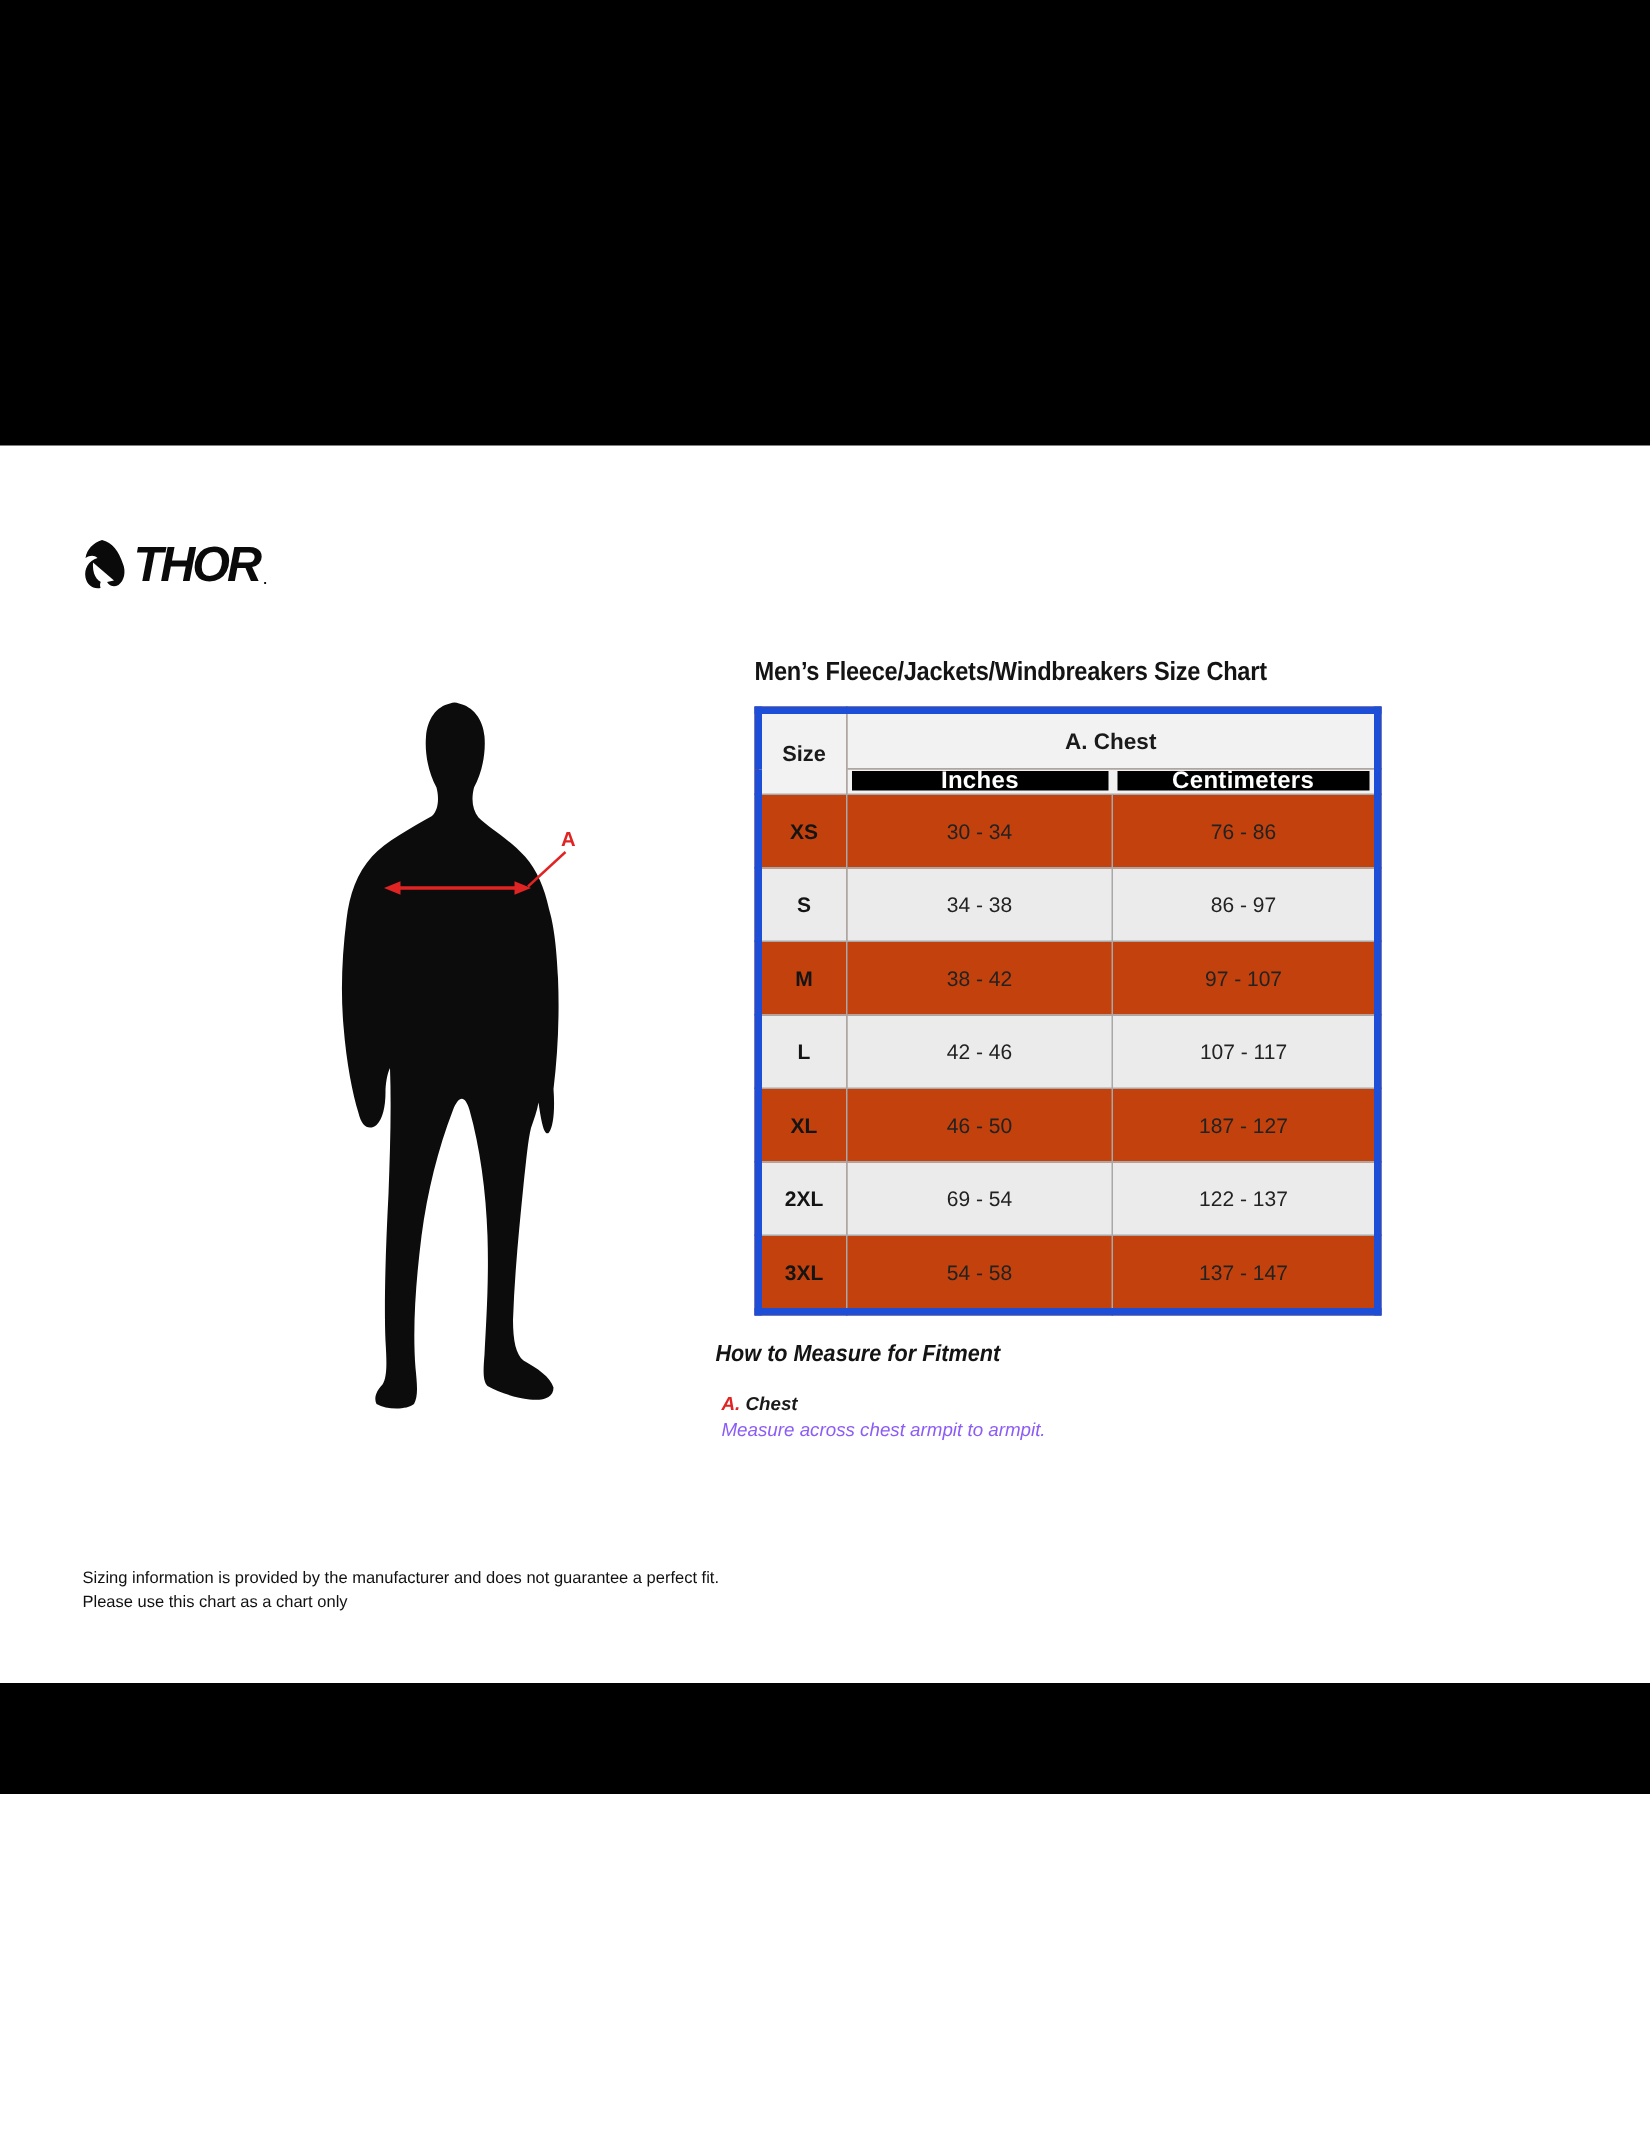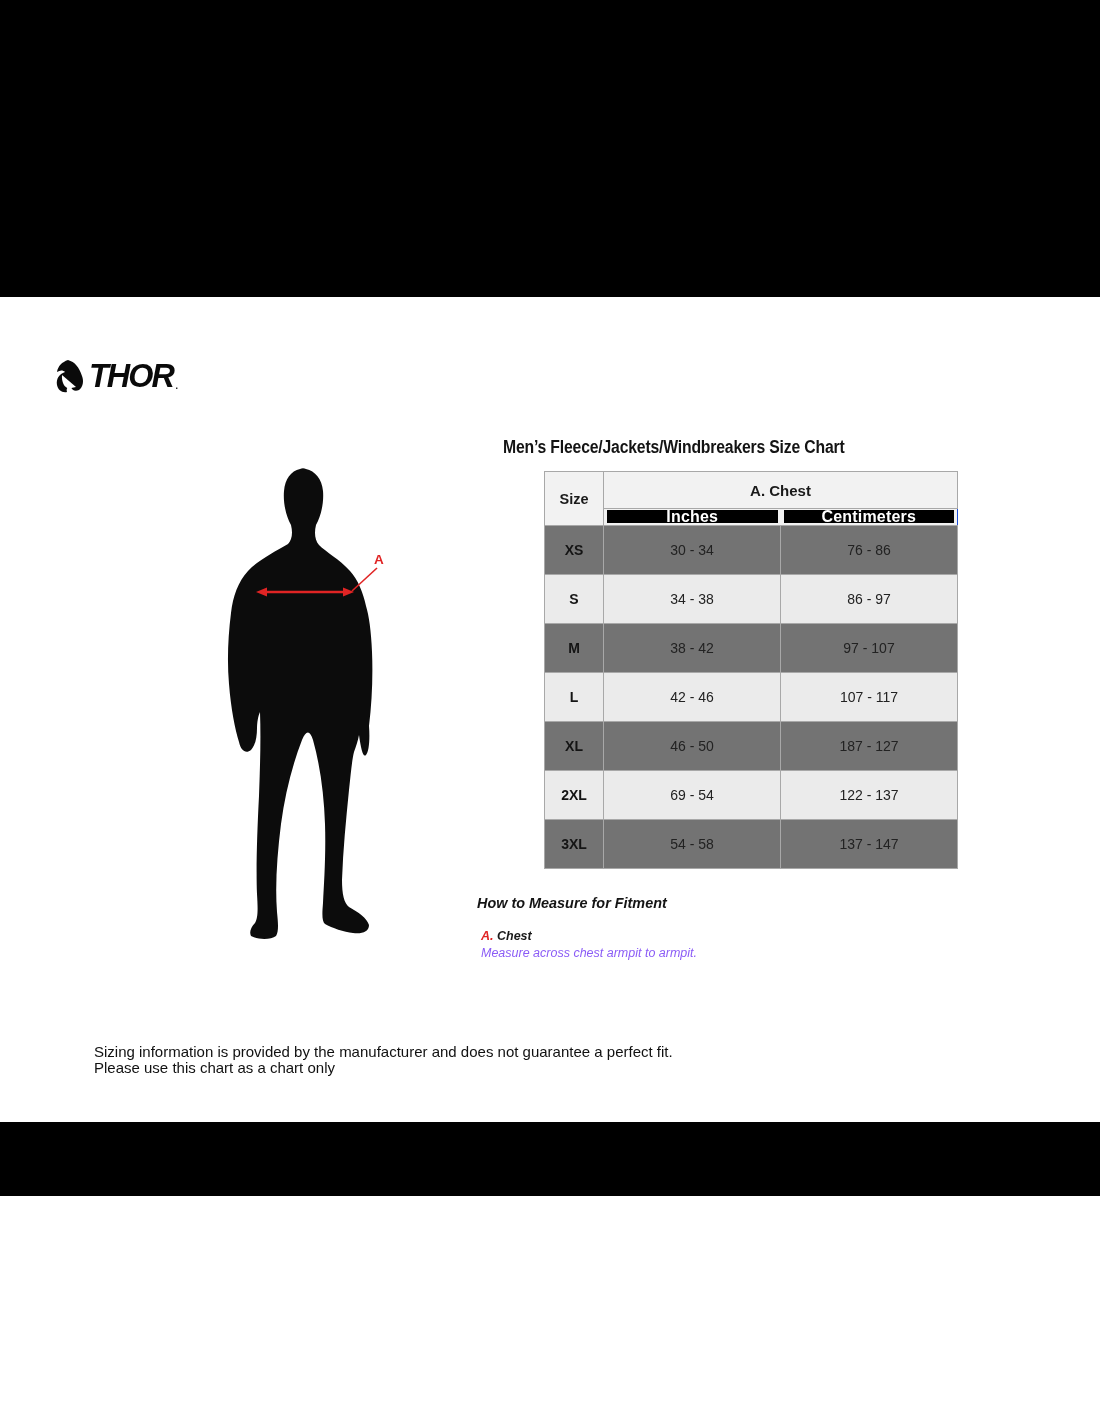--- a/index.html
+++ b/index.html
@@ -29,21 +29,21 @@
   }
 
   
   .chart-col{position:absolute;left:503px;top:437px;width:413px;}
   .chart-title{
     font-size:17.5px;font-weight:bold;margin:0 0 13px 0;white-space:nowrap;
     transform:scaleX(.9);transform-origin:left center;letter-spacing:-.2px;color:#141414;
   }
   table.size-table{
     width:413px;table-layout:fixed;border-collapse:collapse;
-    border:1px solid #1d4ed8;background:#737373;margin-left:41px;
+    border:5px solid #1d4ed8;background:#c2410c;
   }
   table.size-table col.c-size{width:59px;}
   table.size-table col.c-in{width:177px;}
   table.size-table col.c-cm{width:177px;}
   table.size-table th,table.size-table td{
     border:1px solid #a8a8a8;text-align:center;vertical-align:middle;padding:0;
   }
   th.size-head{background:#f2f2f2;font-size:14.5px;font-weight:bold;}
   th.group-head{background:#f2f2f2;height:36px;font-size:15px;font-weight:bold;border-bottom:none;}
   tr.units-row th{height:16px;background:#f2f2f2;border-top:none;border-left:none;border-right:none;}
@@ -61,21 +61,21 @@
   .howto-title{
     font-size:15.5px;font-weight:bold;margin:0 0 16px 0;color:#141414;
     transform:scaleX(.93);transform-origin:left center;white-space:nowrap;
   }
   .measure-item{margin-left:4px;}
   .measure-label{font-size:12.5px;font-weight:bold;line-height:17px;}
   .measure-label .letter{color:#e02424;}
   .measure-desc{font-size:12.5px;line-height:17px;color:#8b5cf6;}
 
   
-  .footnote{position:absolute;left:55px;top:1044px;font-size:15px;line-height:16px;color:#111;margin-left:39px;}
+  .footnote{position:absolute;left:55px;top:1044px;font-size:11px;line-height:16px;color:#111;}
 </style>
 </head>
 <body>
 
 <div class="page">
 
   <div class="bar top"></div>
 
   <div class="logo">
     <span>

